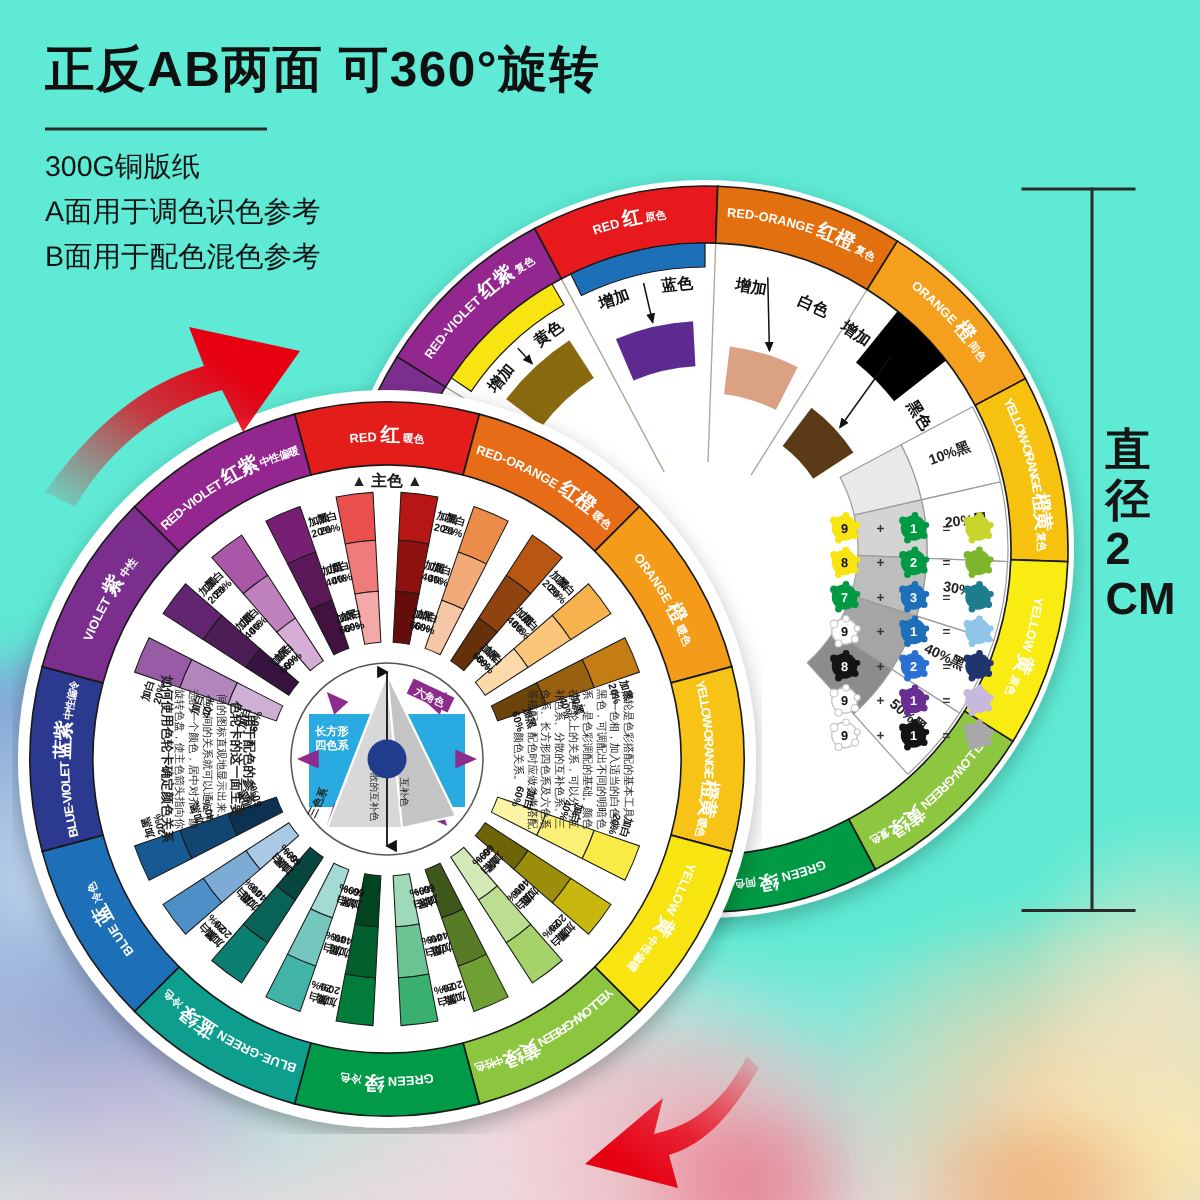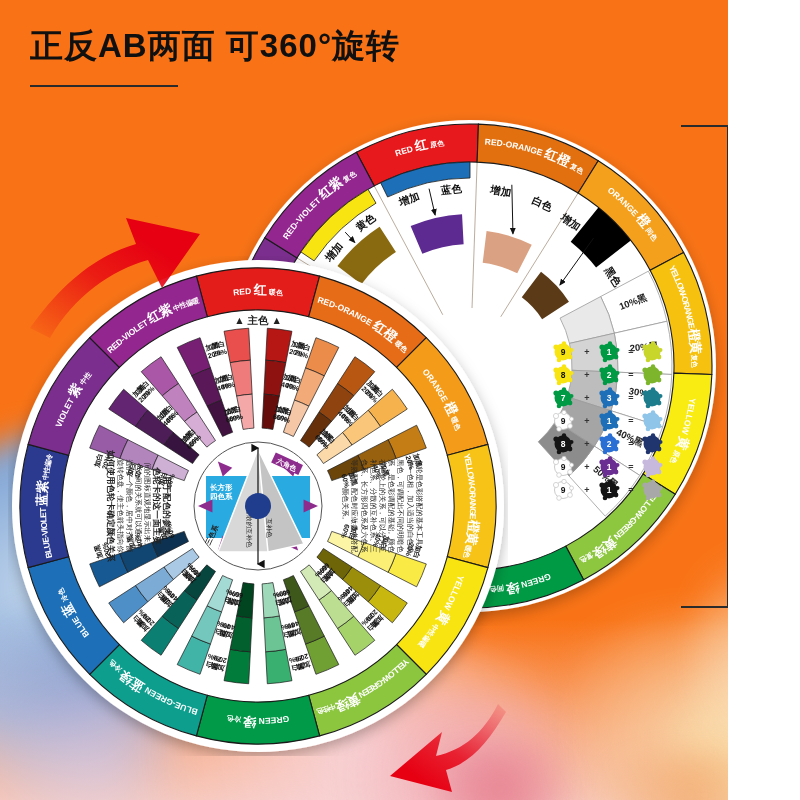--- a/index.html
+++ b/index.html
@@ -1,18 +1,18 @@
 <!DOCTYPE html>
 <html><head>
 <meta charset="utf-8">
 <style>
 *{margin:0;padding:0;box-sizing:border-box}
 html,body{width:800px;height:800px}
 body{font-family:"Liberation Sans","DejaVu Sans",sans-serif;background:#fff;overflow:hidden}
-.stage{position:relative;width:728px;height:800px;background:#f97316;overflow:hidden}
+.stage{position:relative;width:800px;height:800px;background:#5eead4;overflow:hidden}
 .blob{position:absolute;border-radius:50%;filter:blur(14px);z-index:1}
 .wash{position:absolute;z-index:1}
 .header{position:absolute;left:30px;top:24px;z-index:5}
 .header h1{font-size:33px;font-weight:bold;color:#101010;letter-spacing:1px;white-space:nowrap}
 .title-rule{width:148px;height:2px;background:#2b2b2b;margin-top:16px}
 .specs{margin-top:10px}
 .specs p{font-size:19px;color:#141414;line-height:30px;white-space:nowrap}
 .dim{position:absolute;z-index:5}
 .dim-line{position:absolute;left:727px;top:125px;width:2px;height:483px;background:#2b2b2b}
 .dim-cap{position:absolute;left:681px;width:76px;height:2px;background:#2b2b2b}
@@ -41,20 +41,25 @@
     <div class="blob" style="left:400px;top:740px;width:200px;height:100px;background:radial-gradient(circle,#e57a8b 0%,rgba(229,122,139,0) 70%);opacity:.85"></div>
     <div class="blob" style="left:520px;top:610px;width:360px;height:250px;background:radial-gradient(circle,#f9d2a4 0%,rgba(249,210,164,0) 70%);opacity:.95"></div>
     <div class="blob" style="left:640px;top:660px;width:280px;height:200px;background:radial-gradient(circle,#fbe8ad 0%,rgba(251,232,173,0) 70%)"></div>
     <div class="blob" style="left:690px;top:520px;width:180px;height:280px;background:radial-gradient(circle,#fae4c4 0%,rgba(250,228,196,0) 70%);opacity:.9"></div>
     <div class="blob" style="left:560px;top:750px;width:260px;height:90px;background:radial-gradient(circle,#f2a96e 0%,rgba(242,169,110,0) 70%);opacity:.8"></div>
   </div>
 
   <div class="header">
     <h1>正反AB两面  可360°旋转</h1>
     <div class="title-rule"></div>
+    <div class="specs">
+      <p>300G铜版纸</p>
+      <p>A面用于调色识色参考</p>
+      <p>B面用于配色混色参考</p>
+    </div>
   </div>
 
   <div class="dim">
     <div class="dim-cap" style="top:125px"></div>
     <div class="dim-line"></div>
     <div class="dim-cap" style="top:606px"></div>
     <div class="dim-text">
       <span>直</span>
       <span>径</span>
       <span>2</span>

